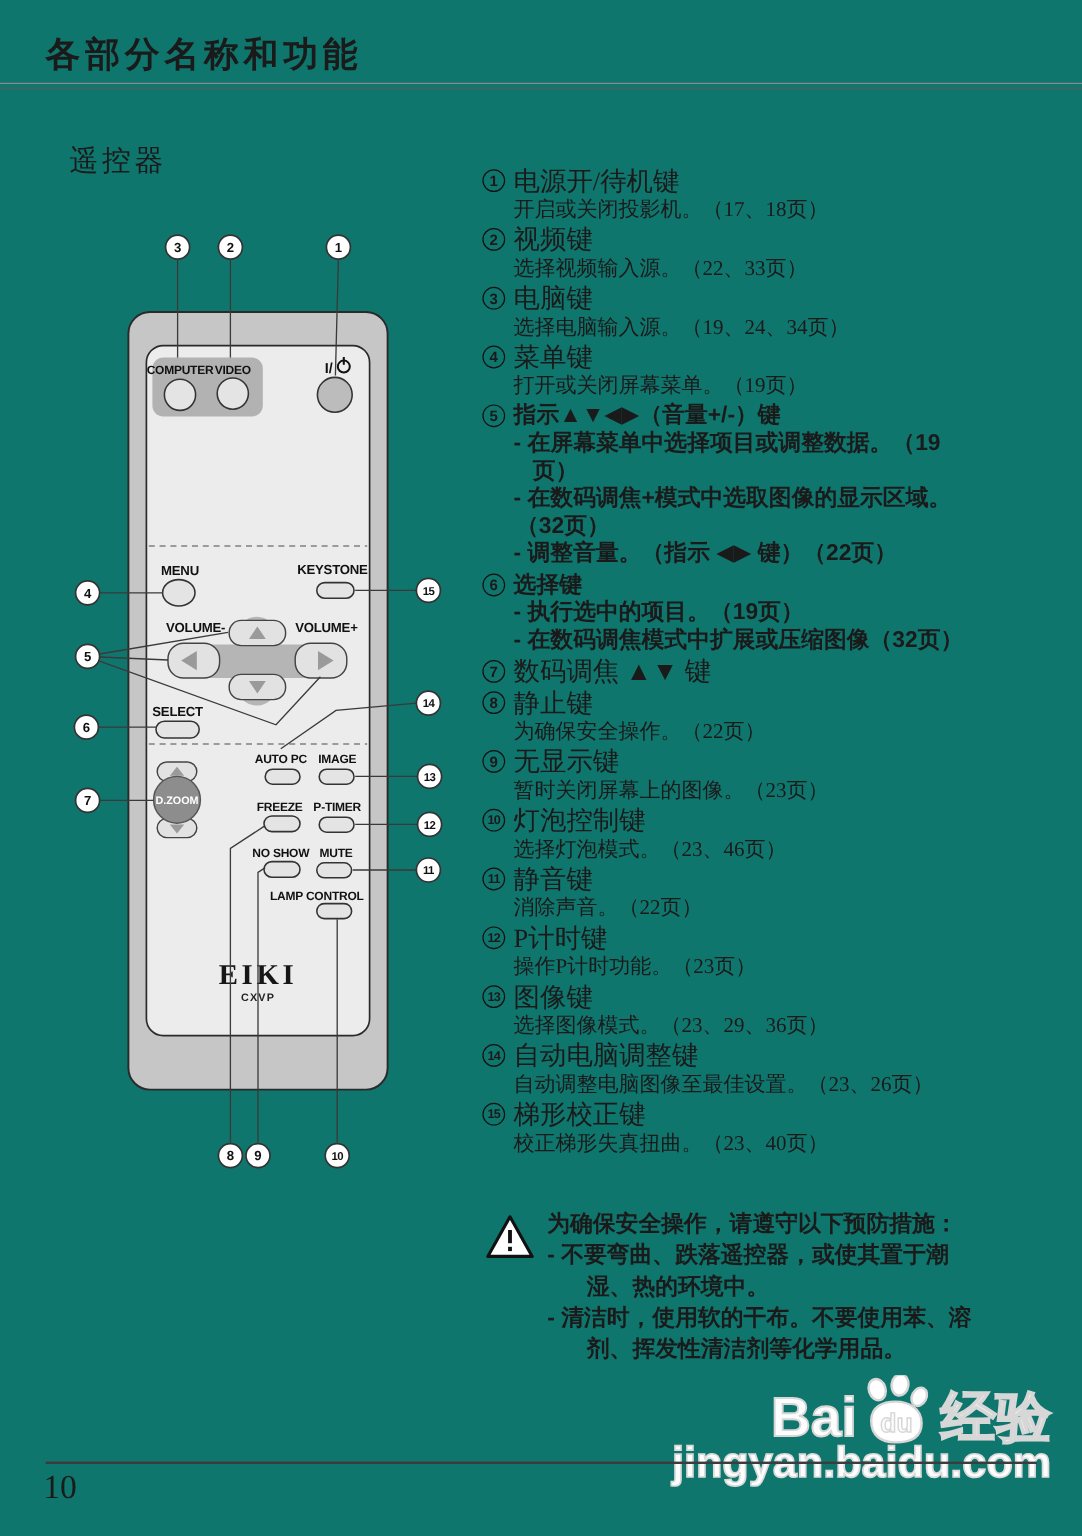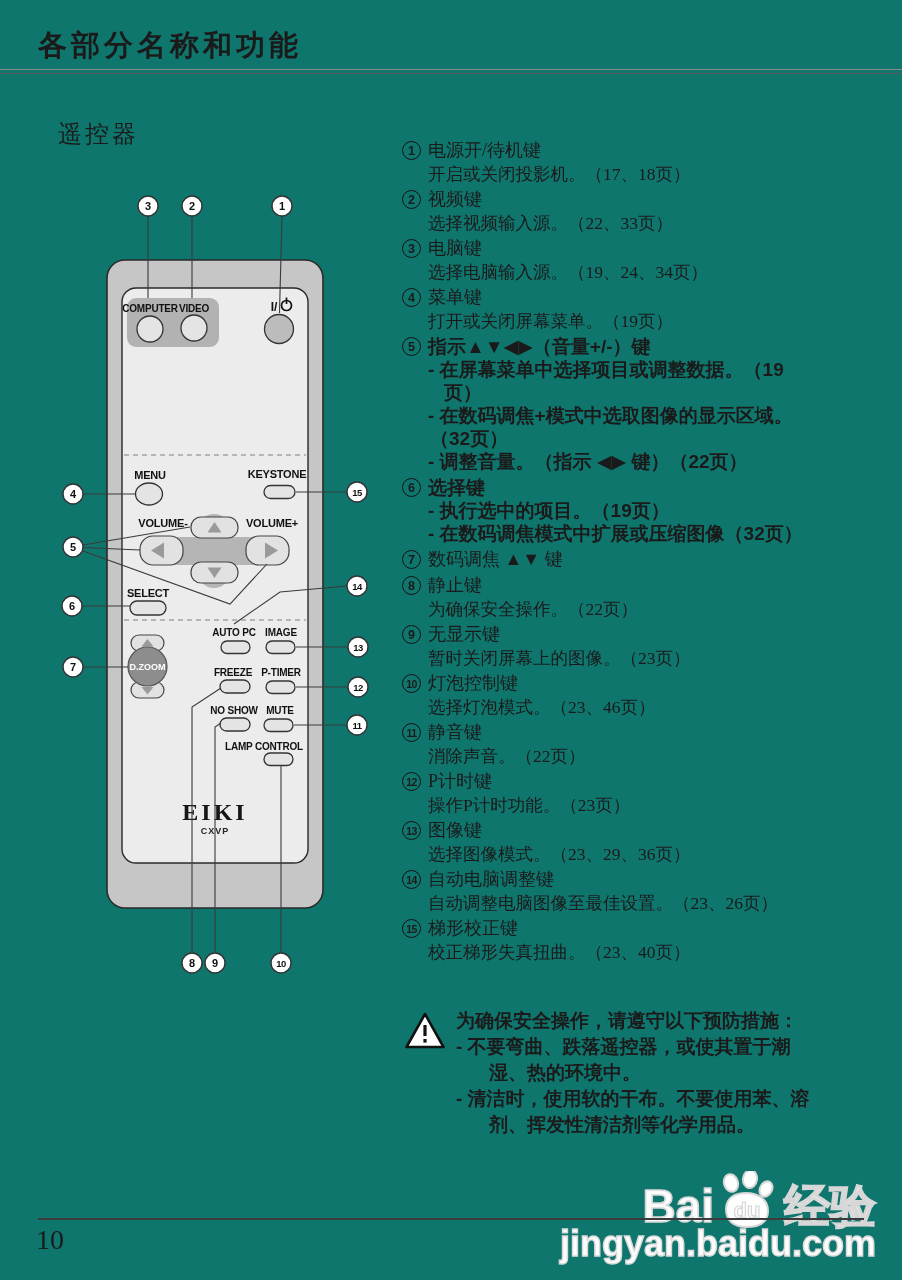--- a/index.html
+++ b/index.html
@@ -22,39 +22,39 @@
   .model-text{font-family:"Liberation Sans","DejaVu Sans",sans-serif;font-weight:bold;font-size:9px;fill:#222;text-anchor:middle;letter-spacing:1px;}
   .dz-text{font-family:"Liberation Sans","DejaVu Sans",sans-serif;font-weight:bold;font-size:9px;fill:#ffffff;text-anchor:middle;}
   
   .fn-list{position:absolute;left:402px;top:139px;width:478px;}
   .li{margin-bottom:3px;}
   .li-head{display:flex;align-items:flex-start;gap:7px;}
   .cnum{flex:0 0 auto;width:19px;height:19px;margin-top:2px;border:1.6px solid #111;border-radius:50%;
         font-family:"Liberation Sans","DejaVu Sans",sans-serif;font-weight:bold;font-size:12.5px;line-height:19px;
         text-align:center;box-sizing:border-box;}
   .cnum.two{font-size:10.5px;letter-spacing:-0.5px;}
-  .li-title{font-size:18px;line-height:23px;}
+  .li-title{font-size:22px;line-height:23px;}
   .li-desc{padding-left:26px;font-size:17.5px;line-height:22px;margin-top:1px;}
   .hei .li-title,.hei .li-desc,.li-bullet{font-family:"Liberation Sans","DejaVu Sans",sans-serif;font-weight:bold;}
   .hei .li-title{font-size:19px;}
   .li-bullet{padding-left:26px;font-size:19px;line-height:23px;}
   .li-bullet.cont{padding-left:42px;}
   .li-bullet.cont-flush{padding-left:28px;}
   
   .warning{position:absolute;left:404px;top:1008px;width:474px;display:flex;gap:10px;
            font-family:"Liberation Sans","DejaVu Sans",sans-serif;font-weight:bold;}
   .warn-icon{flex:0 0 auto;margin-top:3px;}
   .warn-title{font-size:19px;line-height:26px;}
   .warn-line{font-size:19px;line-height:26px;}
   .warn-line.cont{padding-left:33px;}
   
   .footer-rule{position:absolute;left:38px;top:1218px;width:826px;border-top:2px solid #3c3c3c;}
   .page-number{position:absolute;left:36px;top:1224px;font-size:28px;}
   
-  .watermark{position:absolute;right:26px;top:1171px;text-align:right;pointer-events:none;}
+  .watermark{position:absolute;right:26px;top:1146px;text-align:right;pointer-events:none;}
   .wm-row{display:flex;align-items:flex-end;justify-content:flex-end;}
   .wm-text{font-family:"Liberation Sans","DejaVu Sans",sans-serif;font-weight:bold;font-size:46px;line-height:46px;
            color:#fdfdfd;-webkit-text-stroke:1.6px #d7d7d7;}
   .wm-cn{margin-left:6px;}
   .wm-url{font-family:"Liberation Sans","DejaVu Sans",sans-serif;font-weight:bold;font-size:36px;line-height:30px;
           color:#fdfdfd;-webkit-text-stroke:1.4px #dadada;margin-top:0px;}
 </style>
 </head>
 <body>
 

